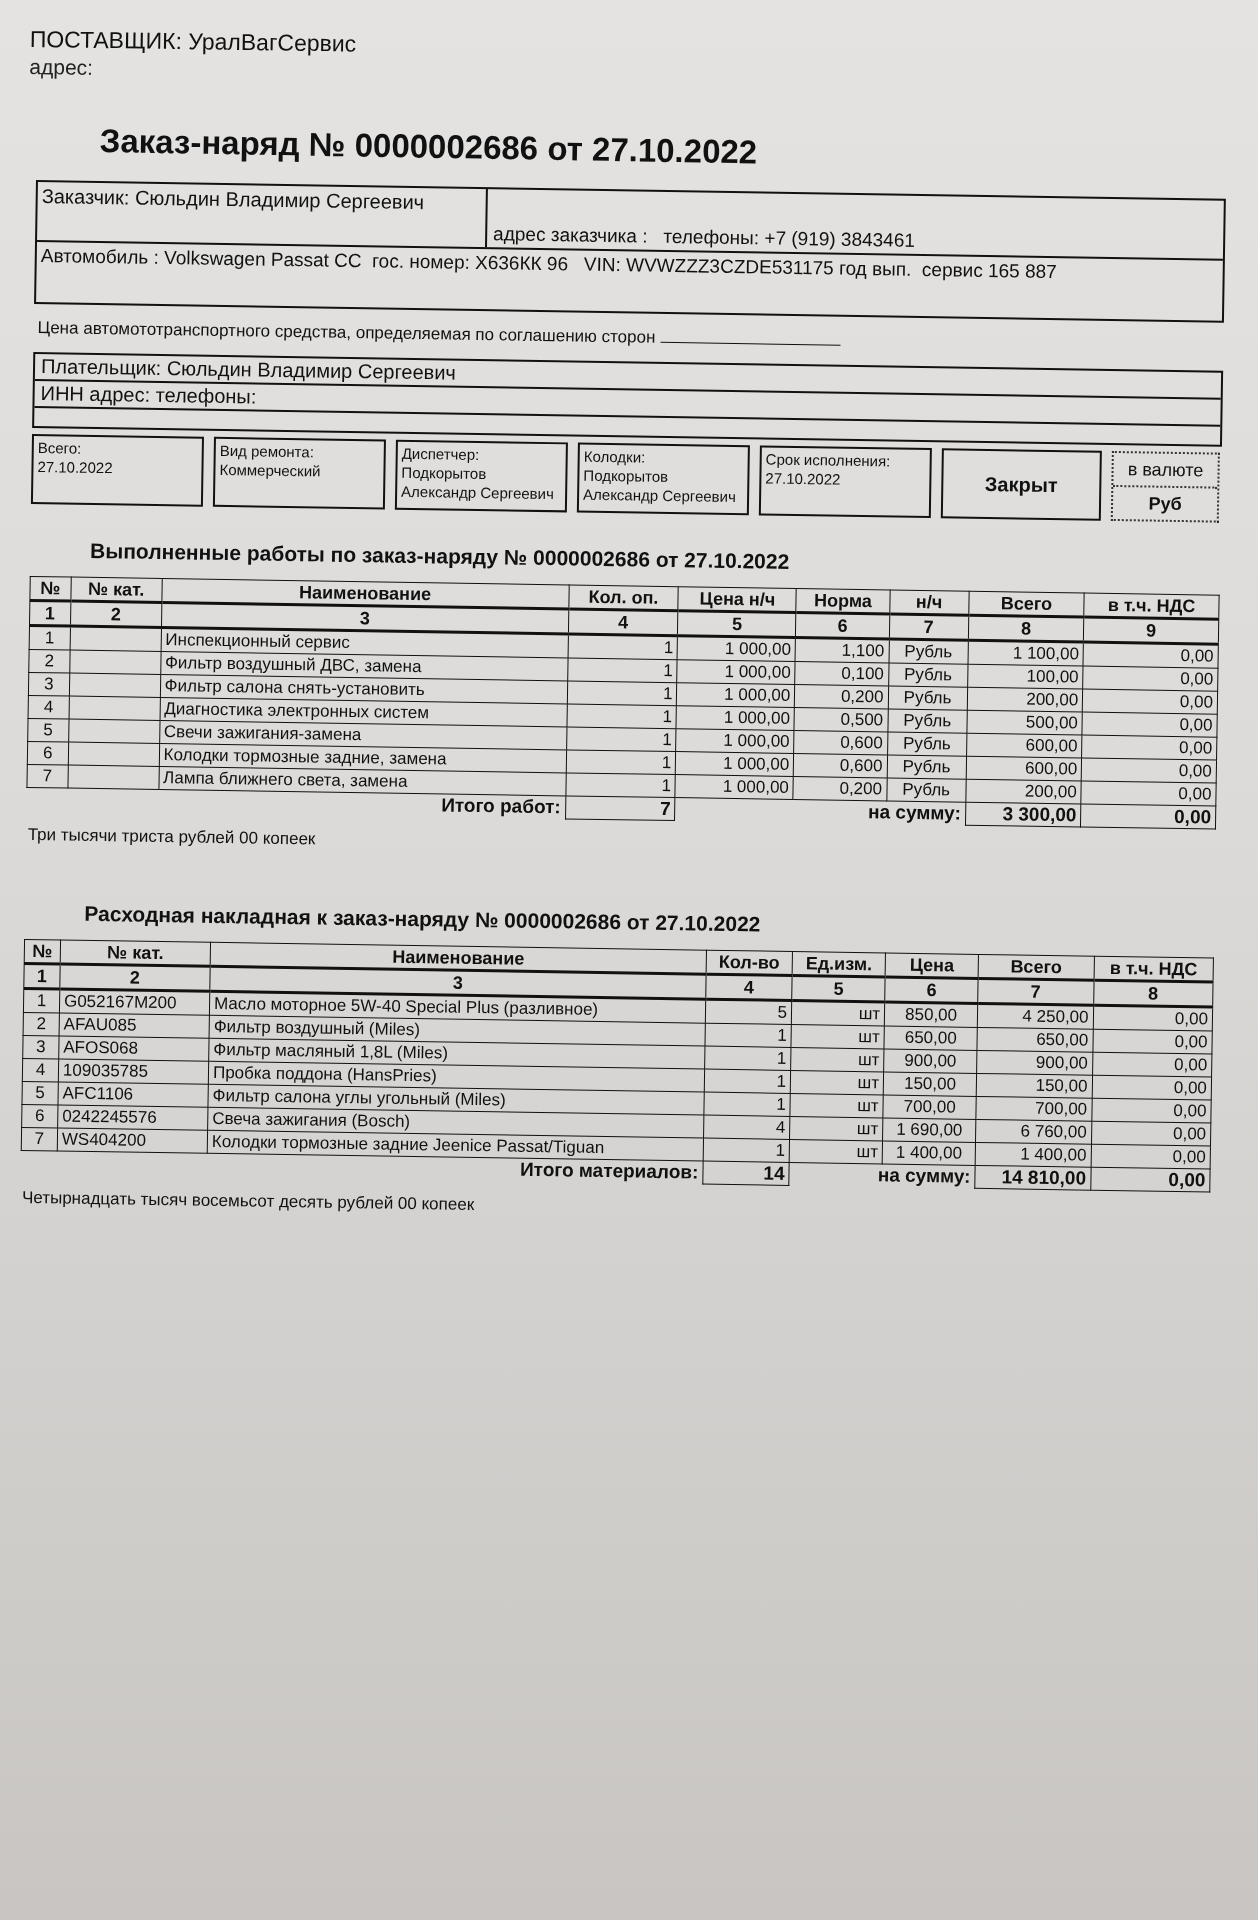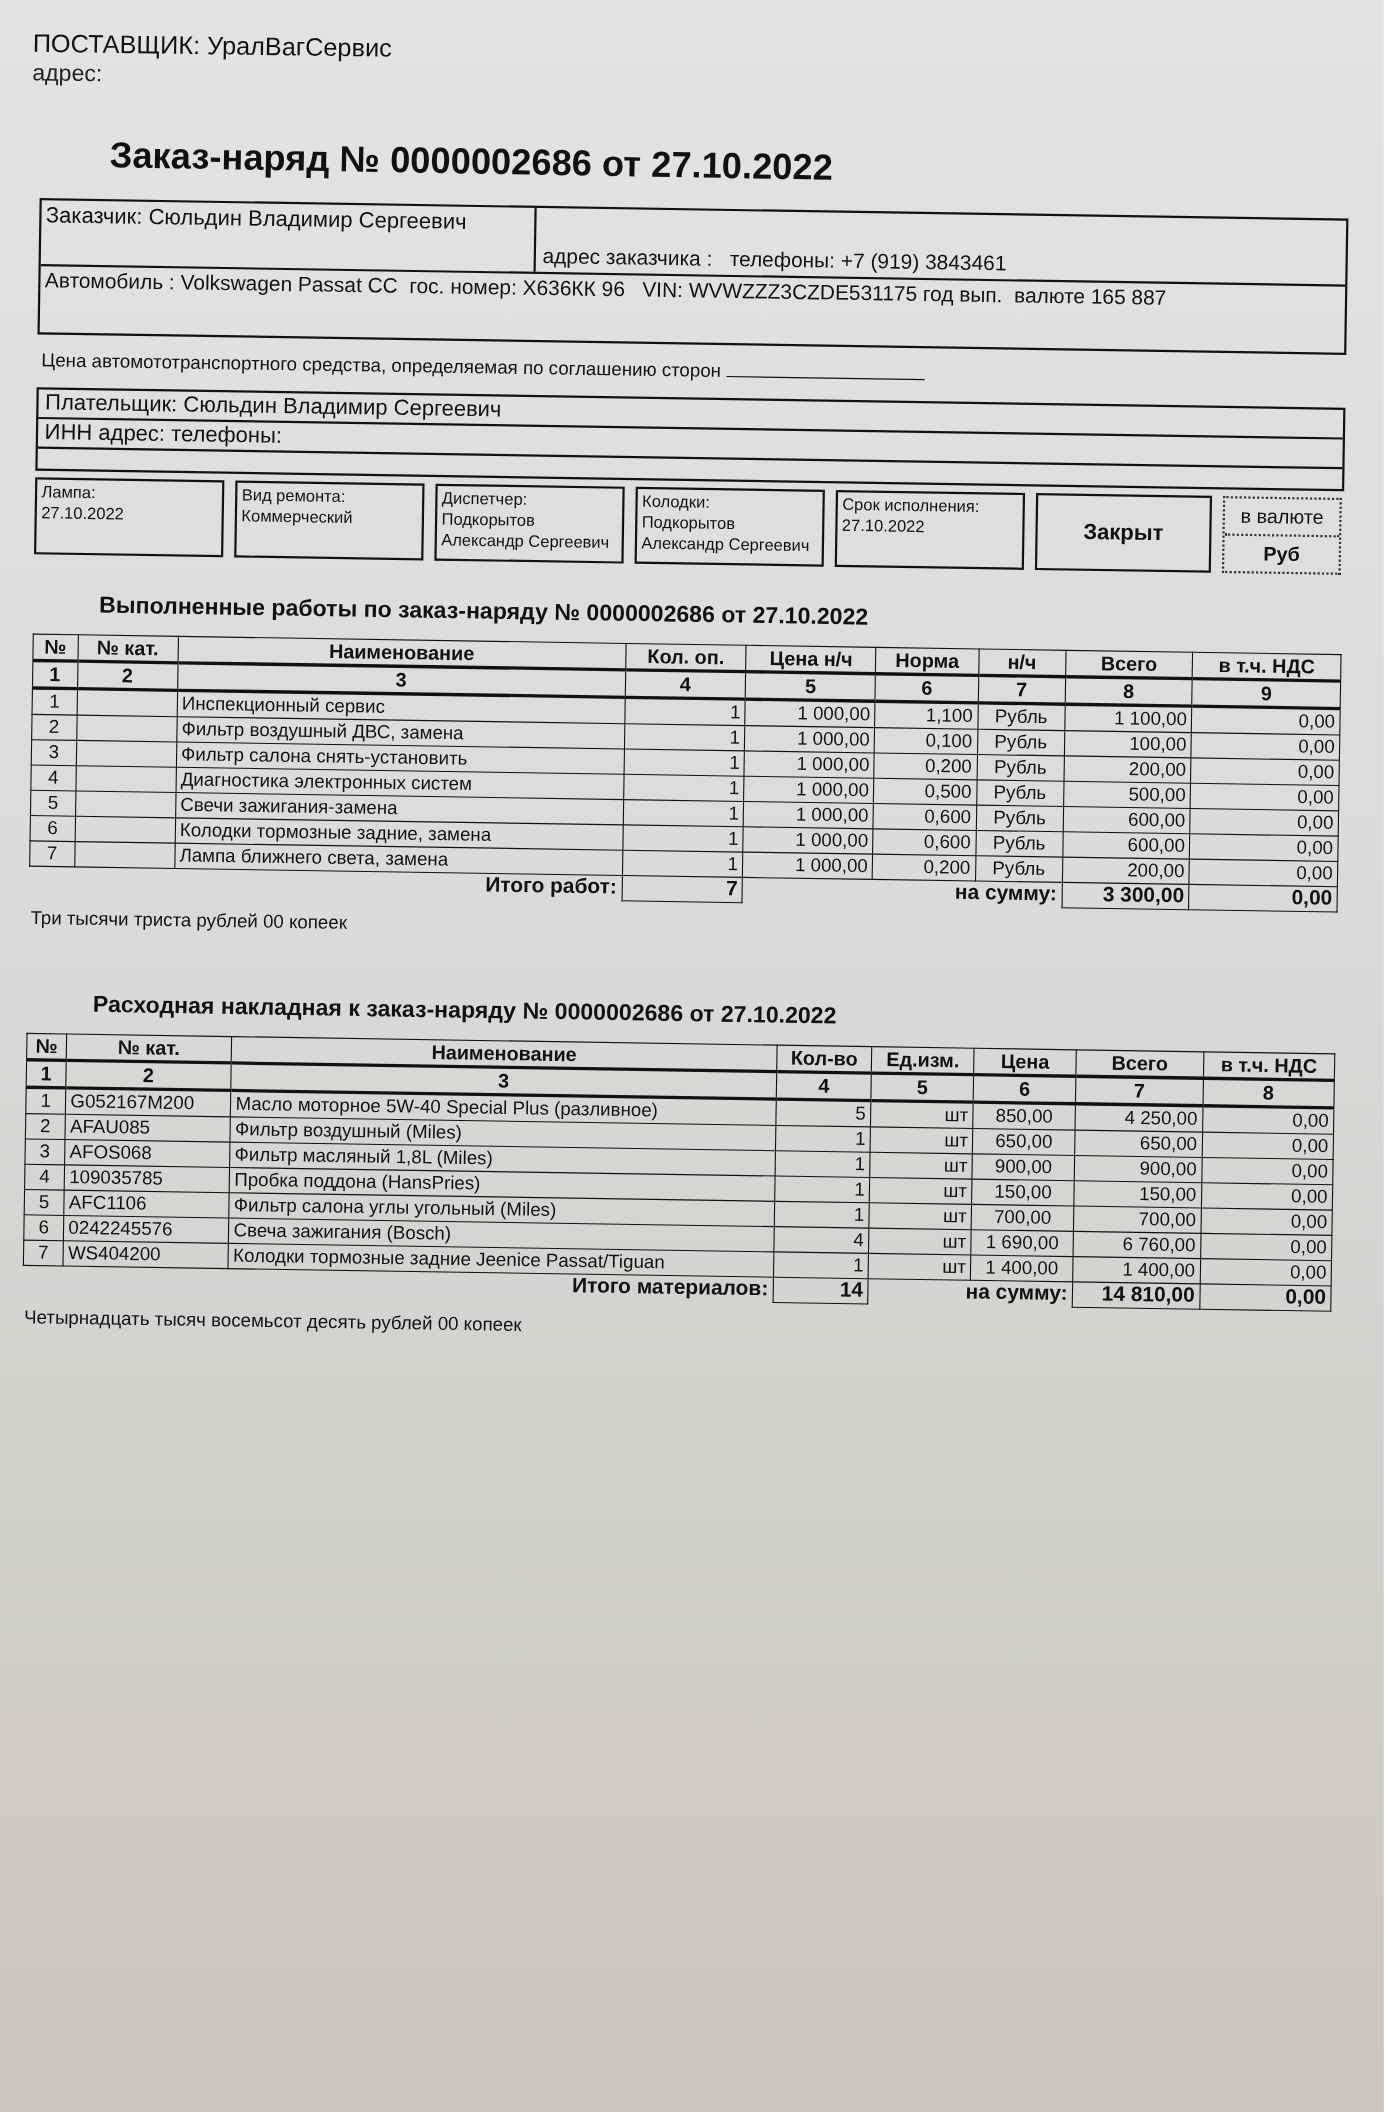--- a/index.html
+++ b/index.html
@@ -63,37 +63,37 @@
         <span>адрес заказчика :</span>&nbsp;&nbsp;
         <span>телефоны:</span>
         <span>+7 (919) 3843461</span>
       </div>
     </div>
     <div class="car-row">
       <span>Автомобиль :</span> <span>Volkswagen Passat CC</span>&nbsp;
       <span>гос. номер:</span> <span>Х636КК 96</span>&nbsp;&nbsp;
       <span>VIN:</span> <span>WVWZZZ3CZDE531175</span>
       <span>год вып.</span>&nbsp;
-      <span>валюте</span>
+      <span>сервис</span>
       <span>165 887</span>
     </div>
   </div>
 
   <div class="price-line">
     <span>Цена автомототранспортного средства, определяемая по соглашению сторон</span> <span class="blank"></span>
   </div>
 
   <div class="box payer">
     <div>Плательщик:  Сюльдин  Владимир Сергеевич</div>
     <div>ИНН    адрес:    телефоны:</div>
     <div class="spacer"></div>
   </div>
 
   <div class="meta-row">
-    <div class="meta-box"><span>Лампа:</span><span class="v">27.10.2022</span></div>
+    <div class="meta-box"><span>Всего:</span><span class="v">27.10.2022</span></div>
     <div class="meta-box"><span>Вид ремонта:</span><span class="v">Коммерческий</span></div>
     <div class="meta-box"><span>Диспетчер:</span><span class="v">Подкорытов Александр Сергеевич</span></div>
     <div class="meta-box"><span>Колодки:</span><span class="v">Подкорытов Александр Сергеевич</span></div>
     <div class="meta-box"><span>Срок исполнения:</span><span class="v">27.10.2022</span></div>
     <div class="status-box">Закрыт</div>
     <div class="cur-box">
       <div>в валюте</div>
       <div>Руб</div>
     </div>
   </div>

